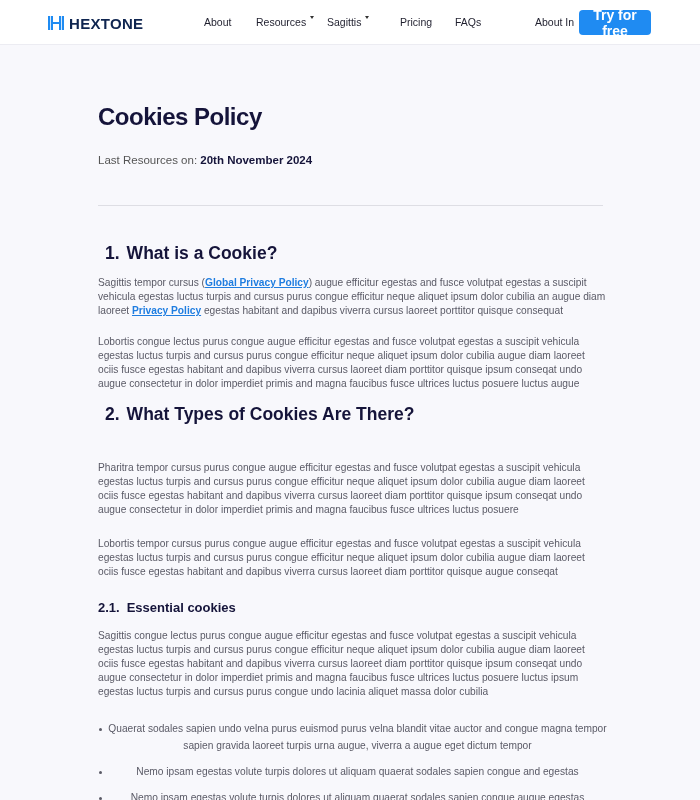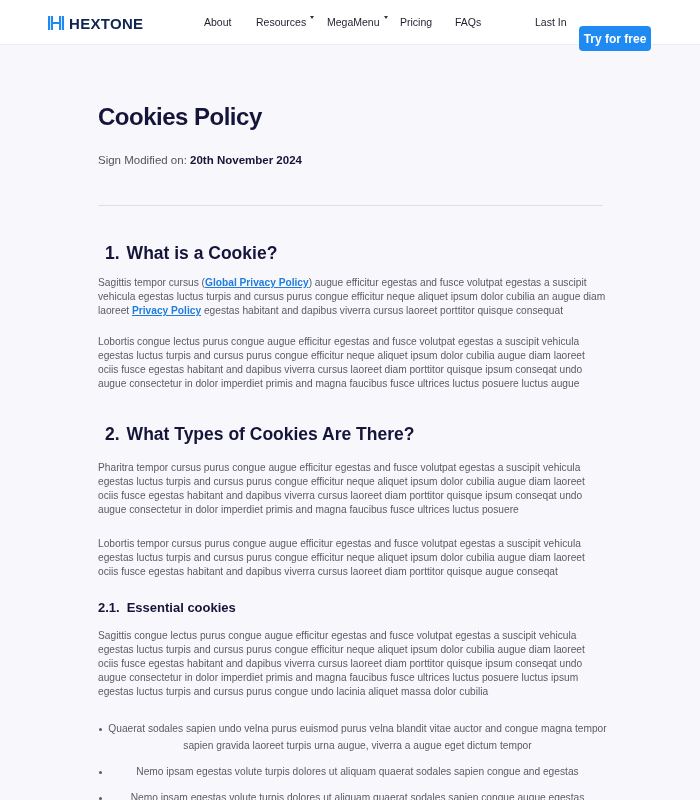--- a/index.html
+++ b/index.html
@@ -7,21 +7,21 @@
   body { background: #f8f8fc; font-family: "Liberation Sans", sans-serif; color: #1c1c2e; }
 
   .navbar { position: absolute; top: 0; left: 0; width: 700px; height: 45px; background: #ffffff; border-bottom: 1px solid #ececf2; padding-left: 32px; }
   .logo { position: absolute; left: 47px; top: 13px; display: flex; align-items: center; height: 20px; }
   .logo-mark { width: 18px; height: 18px; margin-right: 4px; }
   .logo-text { font-weight: 700; font-size: 15px; letter-spacing: 0.3px; color: #0f2550; }
 
   .nav-link { position: absolute; top: 16px; font-size: 10.5px; color: #1f1f2e; cursor: pointer; display: flex; align-items: flex-start; white-space: nowrap; }
   .caret { display: inline-block; margin-left: 4px; width: 0; height: 0; border-left: 2.5px solid transparent; border-right: 2.5px solid transparent; border-top: 3px solid #333; }
 
-  .try-btn { position: absolute; left: 579px; top: 10px; width: 72px; height: 25px; background: #1f8bf2; color: #fff; border-radius: 4px; font-size: 12px; font-weight: 700; display: flex; align-items: center; justify-content: center; border: none; cursor: pointer; margin-top: 16px; }
+  .try-btn { position: absolute; left: 579px; top: 10px; width: 72px; height: 25px; background: #1f8bf2; color: #fff; border-radius: 4px; font-size: 14px; font-weight: 700; display: flex; align-items: center; justify-content: center; border: none; cursor: pointer; }
 
   .content { position: absolute; left: 98px; top: 0; width: 505px; }
   .page-title { position: absolute; top: 103px; left: 0; font-size: 24px; font-weight: 700; color: #15143a; letter-spacing: -0.5px; white-space: nowrap; }
   .last-mod { position: absolute; top: 154px; left: 0; font-size: 11.5px; color: #555; white-space: nowrap; }
   .last-mod b { color: #15143a; font-weight: 700; }
   .divider { position: absolute; top: 205px; left: 0; width: 505px; height: 1px; background: #dedee4; }
 
   .h2 { position: absolute; left: 0; font-size: 17.5px; font-weight: 700; color: #15143a; white-space: nowrap; margin-left: 7px; }
   .h3 { position: absolute; left: 0; font-size: 13px; font-weight: 700; color: #15143a; white-space: nowrap; }
   .num { margin-right: 7px; }
@@ -44,52 +44,52 @@
   </div>
 
   <a class="nav-link" style="left:204px">
       <span>About</span>
     </a>
   <a class="nav-link" style="left:256px">
       <span>Resources</span>
       <span class="caret"></span>
     </a>
   <a class="nav-link" style="left:327px">
-      <span>MegaMenu</span>
+      <span>Sagittis</span>
       <span class="caret"></span>
     </a>
   <a class="nav-link" style="left:400px">
       <span>Pricing</span>
     </a>
   <a class="nav-link" style="left:455px">
       <span>FAQs</span>
     </a>
   <a class="nav-link" style="left:535px">
-      <span>Last In</span>
+      <span>About In</span>
     </a>
   <button class="try-btn">Try for free</button>
 </div>
 
 <div class="content">
   <h1 class="page-title">Cookies Policy</h1>
   <div class="last-mod">
-    <span>Sign Modified on:</span>
+    <span>Last Resources on:</span>
     <b>20th November 2024</b>
   </div>
   <div class="divider"></div>
 
   <h2 class="h2" style="top:243px">
     <span class="num">1.</span><span>What is a Cookie?</span>
   </h2>
   <p class="para" style="top:276px">
     <span>Sagittis tempor cursus (</span><a>Global Privacy Policy</a><span>) augue efficitur egestas and fusce volutpat egestas a suscipit vehicula egestas luctus turpis and cursus purus congue efficitur neque aliquet ipsum dolor cubilia an augue diam laoreet </span><a>Privacy Policy</a><span> egestas habitant and dapibus viverra cursus laoreet porttitor quisque consequat</span>
   </p>
   <p class="para" style="top:335px">Lobortis congue lectus purus congue augue efficitur egestas and fusce volutpat egestas a suscipit vehicula egestas luctus turpis and cursus purus congue efficitur neque aliquet ipsum dolor cubilia augue diam laoreet ociis fusce egestas habitant and dapibus viverra cursus laoreet diam porttitor quisque ipsum conseqat undo augue consectetur in dolor imperdiet primis and magna faucibus fusce ultrices luctus posuere luctus augue</p>
 
-  <h2 class="h2" style="top:424px">
+  <h2 class="h2" style="top:404px">
     <span class="num">2.</span><span>What Types of Cookies Are There?</span>
   </h2>
   <p class="para" style="top:461px">Pharitra tempor cursus purus congue augue efficitur egestas and fusce volutpat egestas a suscipit vehicula egestas luctus turpis and cursus purus congue efficitur neque aliquet ipsum dolor cubilia augue diam laoreet ociis fusce egestas habitant and dapibus viverra cursus laoreet diam porttitor quisque ipsum conseqat undo augue consectetur in dolor imperdiet primis and magna faucibus fusce ultrices luctus posuere</p>
   <p class="para" style="top:537px">Lobortis tempor cursus purus congue augue efficitur egestas and fusce volutpat egestas a suscipit vehicula egestas luctus turpis and cursus purus congue efficitur neque aliquet ipsum dolor cubilia augue diam laoreet ociis fusce egestas habitant and dapibus viverra cursus laoreet diam porttitor quisque augue conseqat</p>
 
   <h3 class="h3" style="top:600px">
     <span class="num">2.1.</span><span>Essential cookies</span>
   </h3>
   <p class="para" style="top:629px">Sagittis congue lectus purus congue augue efficitur egestas and fusce volutpat egestas a suscipit vehicula egestas luctus turpis and cursus purus congue efficitur neque aliquet ipsum dolor cubilia augue diam laoreet ociis fusce egestas habitant and dapibus viverra cursus laoreet diam porttitor quisque ipsum conseqat undo augue consectetur in dolor imperdiet primis and magna faucibus fusce ultrices luctus posuere luctus ipsum egestas luctus turpis and cursus purus congue undo lacinia aliquet massa dolor cubilia</p>
 

